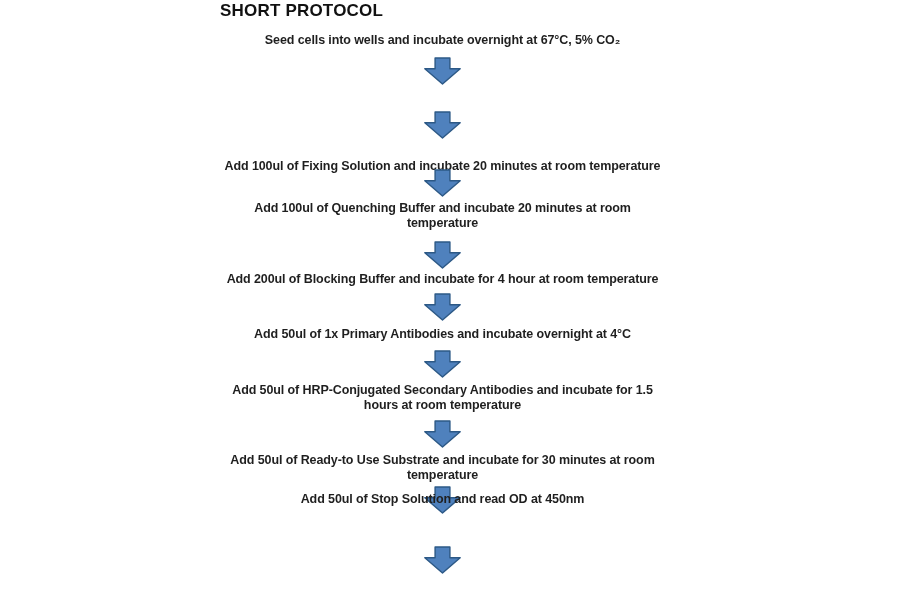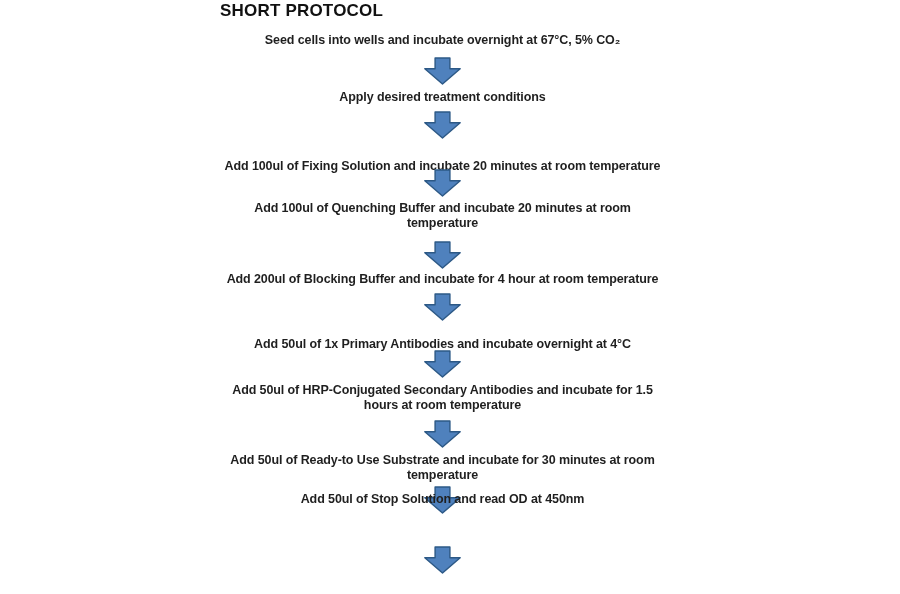--- a/index.html
+++ b/index.html
@@ -46,21 +46,21 @@
   .s1  { top: 33px; }
   .a1  { top: 57px; }
   .s2  { top: 90px; }
   .a2  { top: 111px; }
   .s3  { top: 159px; }
   .a3  { top: 169px; }
   .s4  { top: 201px; }
   .a4  { top: 241px; }
   .s5  { top: 272px; }
   .a5  { top: 293px; }
-  .s6  { top: 337px; }
+  .s6  { top: 327px; }
   .a6  { top: 350px; }
   .s7  { top: 383px; }
   .a7  { top: 420px; }
   .s8  { top: 453px; }
   .a8  { top: 486px; }
   .s9  { top: 492px; }
   .a9  { top: 546px; }
   .s10 { top: 579px; }
 </style>
 </head>
@@ -71,21 +71,20 @@
   <h1 class="title">SHORT PROTOCOL</h1>
 
   <div class="step s1">Seed cells into wells and incubate overnight at 67°C, 5% CO₂</div>
 
   <div class="arrow a1">
     <svg viewBox="0 0 36 27" xmlns="http://www.w3.org/2000/svg">
         <path d="M10.8 0.8 L25.2 0.8 L25.2 11.3 L35.2 11.3 L18 26.2 L0.8 11.3 L10.8 11.3 Z" fill="var(--arrow-fill, #4f81bd)" stroke="var(--arrow-border, #2d5986)" stroke-width="1.4" stroke-linejoin="round"></path>
       </svg>
   </div>
 
-  <div class="step s2">Apply desired treatment conditions</div>
 
   <div class="arrow a2">
     <svg viewBox="0 0 36 27" xmlns="http://www.w3.org/2000/svg">
         <path d="M10.8 0.8 L25.2 0.8 L25.2 11.3 L35.2 11.3 L18 26.2 L0.8 11.3 L10.8 11.3 Z" fill="var(--arrow-fill, #4f81bd)" stroke="var(--arrow-border, #2d5986)" stroke-width="1.4" stroke-linejoin="round"></path>
       </svg>
   </div>
 
   <div class="step s3">Add 100ul of Fixing Solution and incubate 20 minutes at room temperature</div>
 
   <div class="arrow a3">

